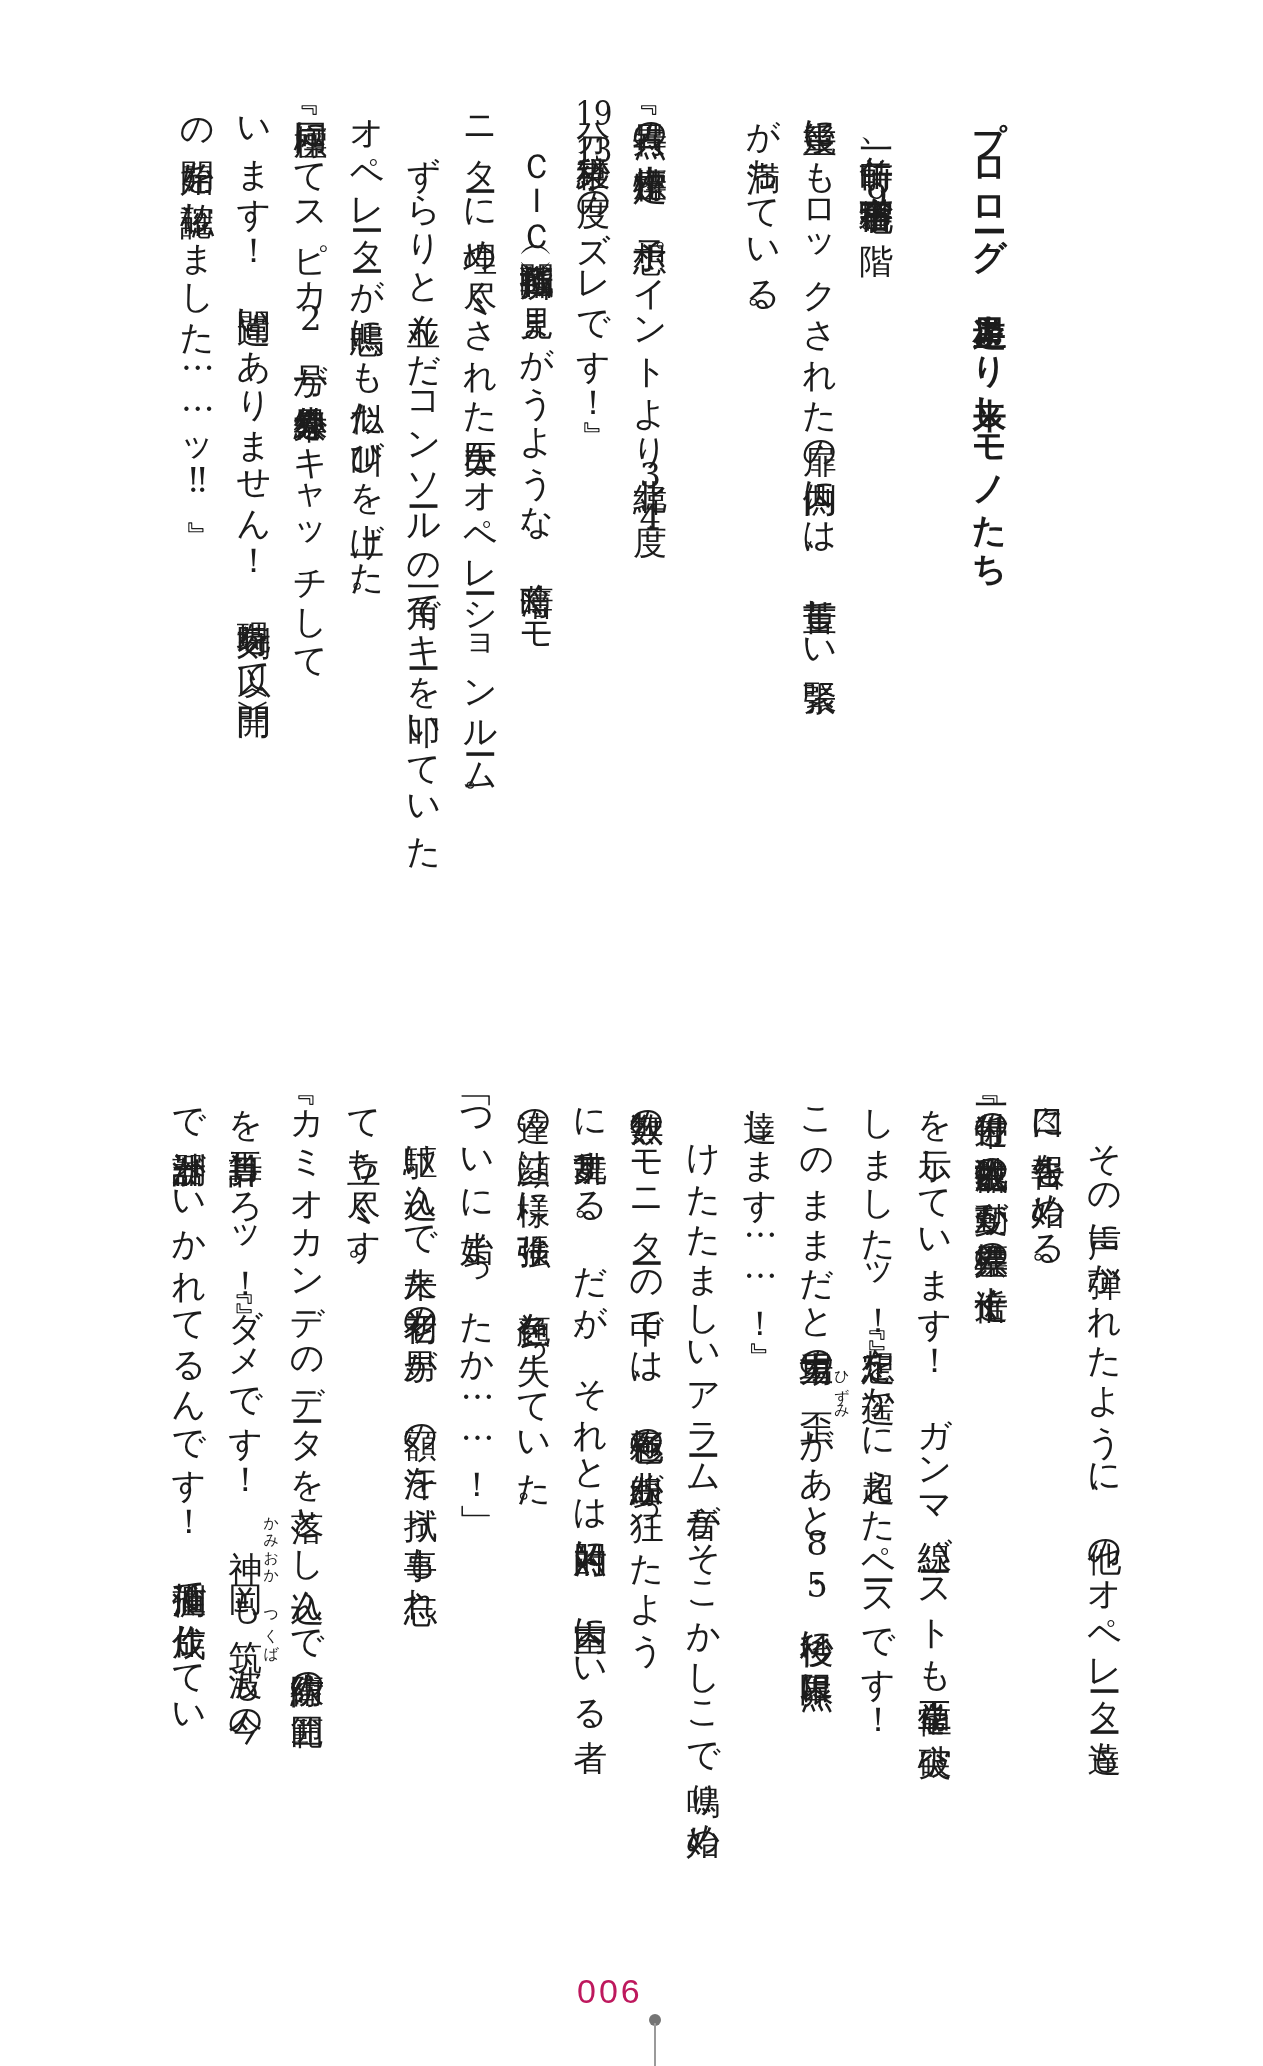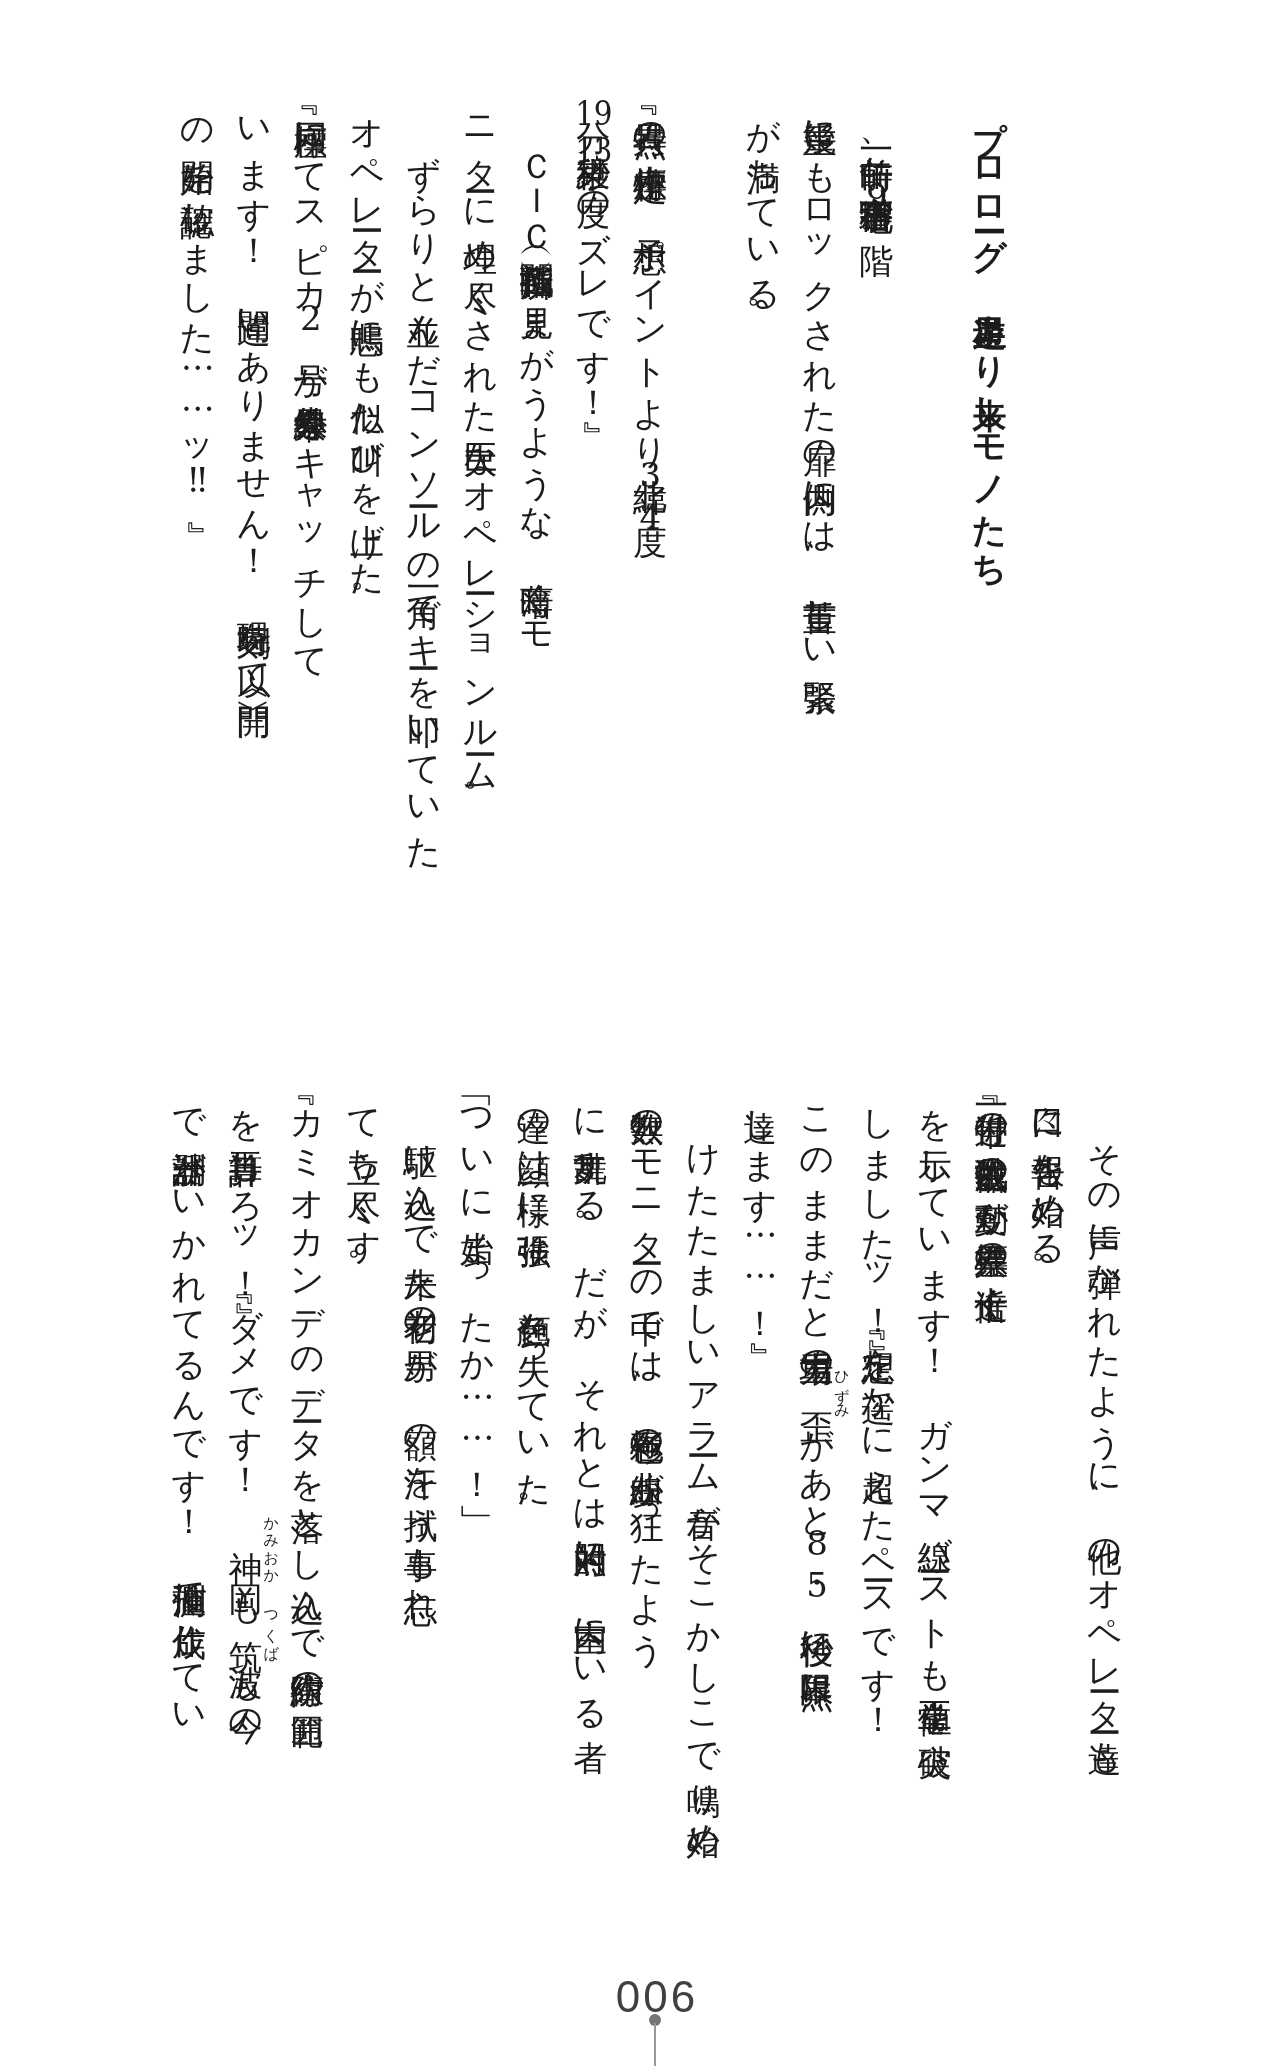--- a/index.html
+++ b/index.html
@@ -35,26 +35,25 @@
   ruby rt {
     font-size: 15px;
     letter-spacing: 0;
     font-weight: 400;
   }
   .page-number {
     position: absolute;
     top: 1972px;
     left: 577px;
     width: 160px;
-    text-align: center;
     font-family: "Liberation Sans", "DejaVu Sans", sans-serif;
     font-weight: 300;
-    font-size: 44px;
+    font-size: 34px;
     letter-spacing: 3px;
-    color: #404040;
+    color: #be185d;
   }
   .footer-dot {
     position: absolute;
     left: 649px;
     top: 2014px;
     width: 12px;
     height: 12px;
     border-radius: 50%;
     background: #757575;
   }

